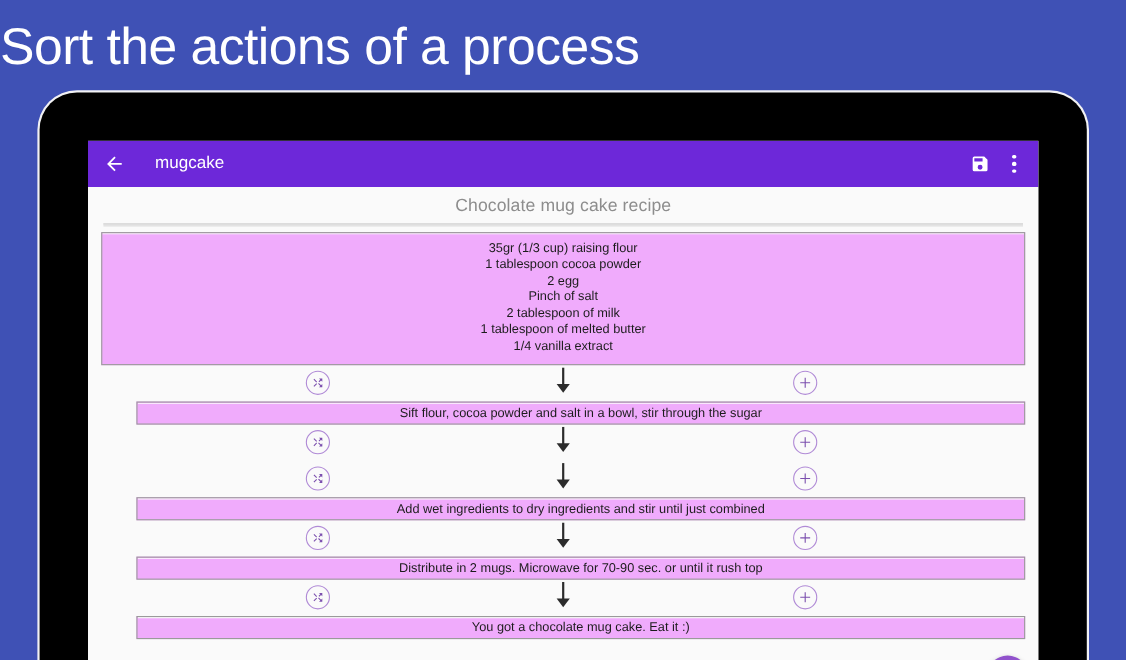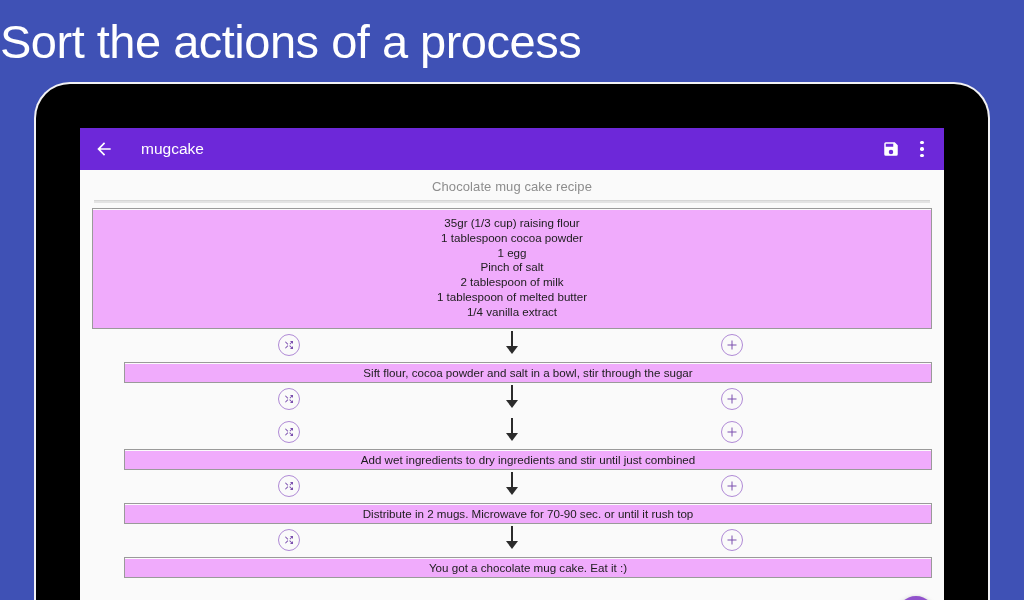--- a/index.html
+++ b/index.html
@@ -74,21 +74,21 @@
   
   .content {
     position: relative;
     height: 474px;
     background: #fafafa;
     padding: 0 12px;
   }
   .recipe-title {
     text-align: center;
     color: #8d8d8d;
-    font-size: 13px;
+    font-size: 16px;
     padding: 9px 0 6px;
     letter-spacing: 0.1px;
   }
   .divider {
     height: 3px;
     background: #e3e3e3;
     border-top: 1px solid #d6d6d6;
     margin: 0 2px 5px 2px;
   }
 
@@ -174,21 +174,21 @@
     </div>
 
     <div class="content">
 
       <div class="recipe-title">Chocolate mug cake recipe</div>
       <div class="divider"></div>
 
       <div class="card ingredients">
         <div>35gr (1/3 cup) raising flour</div>
         <div>1 tablespoon cocoa powder</div>
-        <div>1 egg</div>
+        <div>2 egg</div>
         <div>Pinch of salt</div>
         <div>2 tablespoon of milk</div>
         <div>1 tablespoon of melted butter</div>
         <div>1/4 vanilla extract</div>
       </div>
 
       <div class="connector">
         <div class="btn-circle btn-shuffle">
           <svg width="12" height="12" viewBox="0 0 24 24" aria-hidden="true">
             <path d="M14 4l2.3 2.3-3.1 3.1 1.4 1.4 3.1-3.1L20 10V4h-6zM4 6.2l5.1 5.1 1.4-1.4L5.4 4.8 4 6.2zM16.3 17.7L14 20h6v-6l-2.3 2.3-3.9-3.9-1.4 1.4 3.9 3.9zM4 17.8l1.4 1.4 5.1-5.1-1.4-1.4L4 17.8z" fill="#7b4fae"></path>

